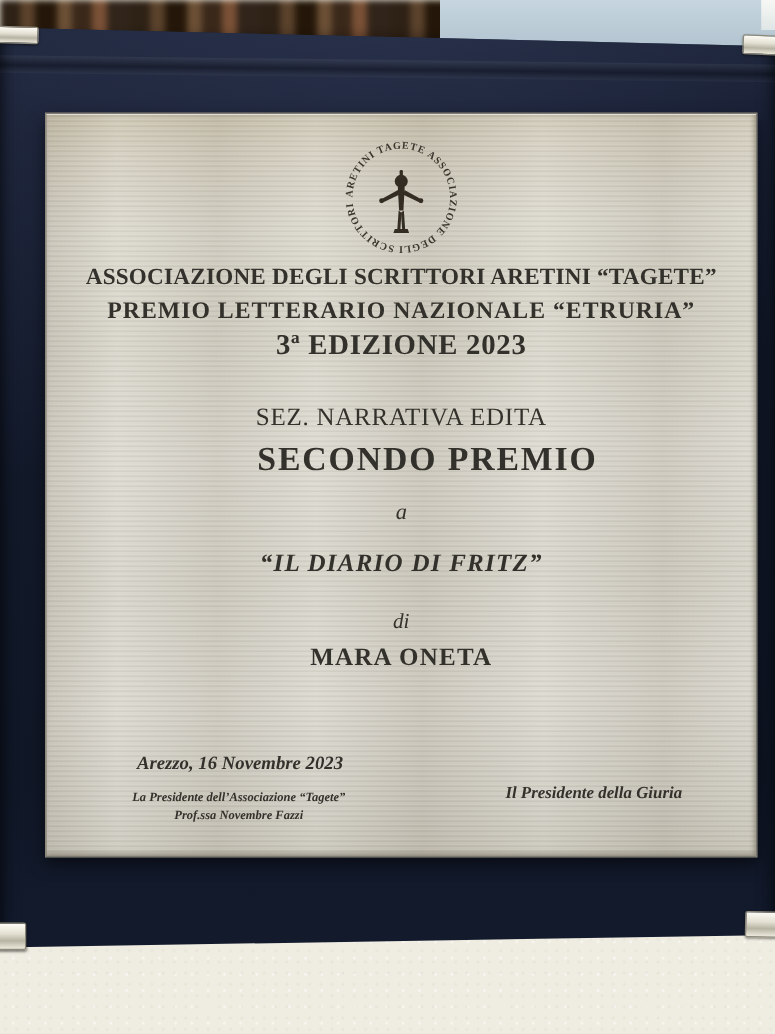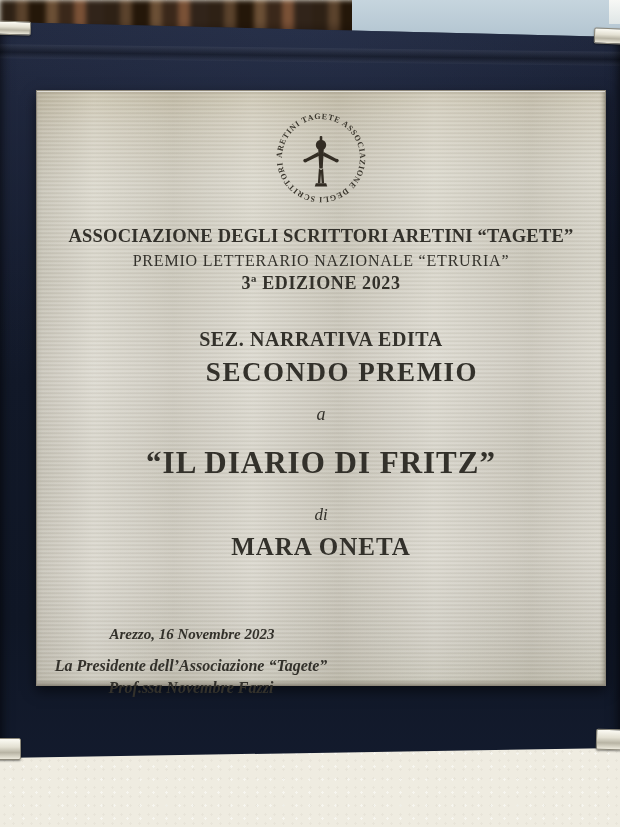--- a/index.html
+++ b/index.html
@@ -53,34 +53,34 @@
       linear-gradient(90deg,rgba(118,110,93,.16) 0%,rgba(255,255,255,.10) 10%,rgba(118,110,93,.10) 24%,rgba(255,255,255,.09) 38%,rgba(128,120,102,.15) 53%,rgba(255,255,255,.10) 70%,rgba(118,110,93,.12) 87%,rgba(255,255,255,.06) 100%),
       linear-gradient(178deg,#c8c1ab 0%,#d2cdbd 6%,#d9d6ca 16%,#d5d2c6 30%,#dad7cd 46%,#d4d1c6 62%,#d8d5cb 78%,#cdcabf 92%,#c4c1b3 100%);
     box-shadow:0 5px 12px rgba(0,0,0,.55),
       inset 0 1px 0 rgba(255,255,255,.55),
       inset 0 -2px 4px rgba(70,62,48,.38),
       inset 2px 0 3px rgba(255,255,255,.28),
       inset -2px 0 4px rgba(90,82,66,.28);}
 
   .emblem{display:block;margin:15px auto 0;}
 
-  .h1{margin-top:16px;font-size:18.5px;font-weight:700;letter-spacing:.2px;}
-  .h2{margin-top:5px;font-size:16px;font-weight:400;letter-spacing:.8px;}
-  .h3{margin-top:3px;font-size:18px;font-weight:700;letter-spacing:.6px;}
-  .section{margin-top:34px;font-size:20px;font-weight:700;letter-spacing:.6px;text-align:center;}
+  .h1{margin-top:2px;font-size:18.5px;font-weight:700;letter-spacing:.2px;}
+  .h2{margin-top:5px;font-size:19px;font-weight:700;letter-spacing:.8px;}
+  .h3{margin-top:3px;font-size:23px;font-weight:700;letter-spacing:.6px;}
+  .section{margin-top:34px;font-size:20px;font-weight:400;letter-spacing:.6px;text-align:center;}
   .award{margin-top:6px;font-size:27px;font-weight:700;letter-spacing:1.5px;padding-left:42px;}
   .prep-a{margin-top:16px;font-size:18px;font-style:italic;font-weight:400;}
-  .work{margin-top:20px;font-size:31px;font-weight:700;letter-spacing:1px;}
+  .work{margin-top:20px;font-size:20px;font-weight:700;font-style:italic;letter-spacing:1px;}
   .prep-di{margin-top:24px;font-size:17px;font-style:italic;font-weight:400;}
-  .author{margin-top:8px;font-size:25px;font-weight:700;letter-spacing:1px;}
+  .author{margin-top:8px;font-size:20px;font-weight:700;letter-spacing:1px;}
 
   .dateline{margin-top:65px;width:310px;font-size:15px;font-weight:700;font-style:italic;}
   .sigs{display:flex;justify-content:space-between;align-items:flex-start;
         margin-top:12px;padding:0 14px 0 4px;}
-  .sig{font-size:16px;font-weight:700;font-style:italic;line-height:1.35;}
+  .sig{font-size:10px;font-weight:700;font-style:italic;line-height:1.35;}
   .sig-left{width:300px;}
   .sig-right{width:232px;margin-top:-7px;font-size:13.5px;}
 </style>
 </head>
 <body>
 
 <div class="scene">
 
   <div class="wall-bottom"></div>
   <div class="bookshelf"></div>
@@ -129,20 +129,21 @@
     <div class="author">MARA ONETA</div>
 
     <div class="dateline">Arezzo, 16 Novembre 2023</div>
 
     <div class="sigs">
       <div class="sig sig-left">
         <div>La Presidente dell’Associazione “Tagete”</div>
         <div>Prof.ssa Novembre Fazzi</div>
       </div>
       <div class="sig sig-right">
+        <div>Il Presidente della Giuria</div>
       </div>
     </div>
 
   </div>
 
   <div class="clasp clasp-tl"></div>
   <div class="clasp clasp-tr"></div>
   <div class="clasp clasp-bl"></div>
   <div class="clasp clasp-br"></div>
 

